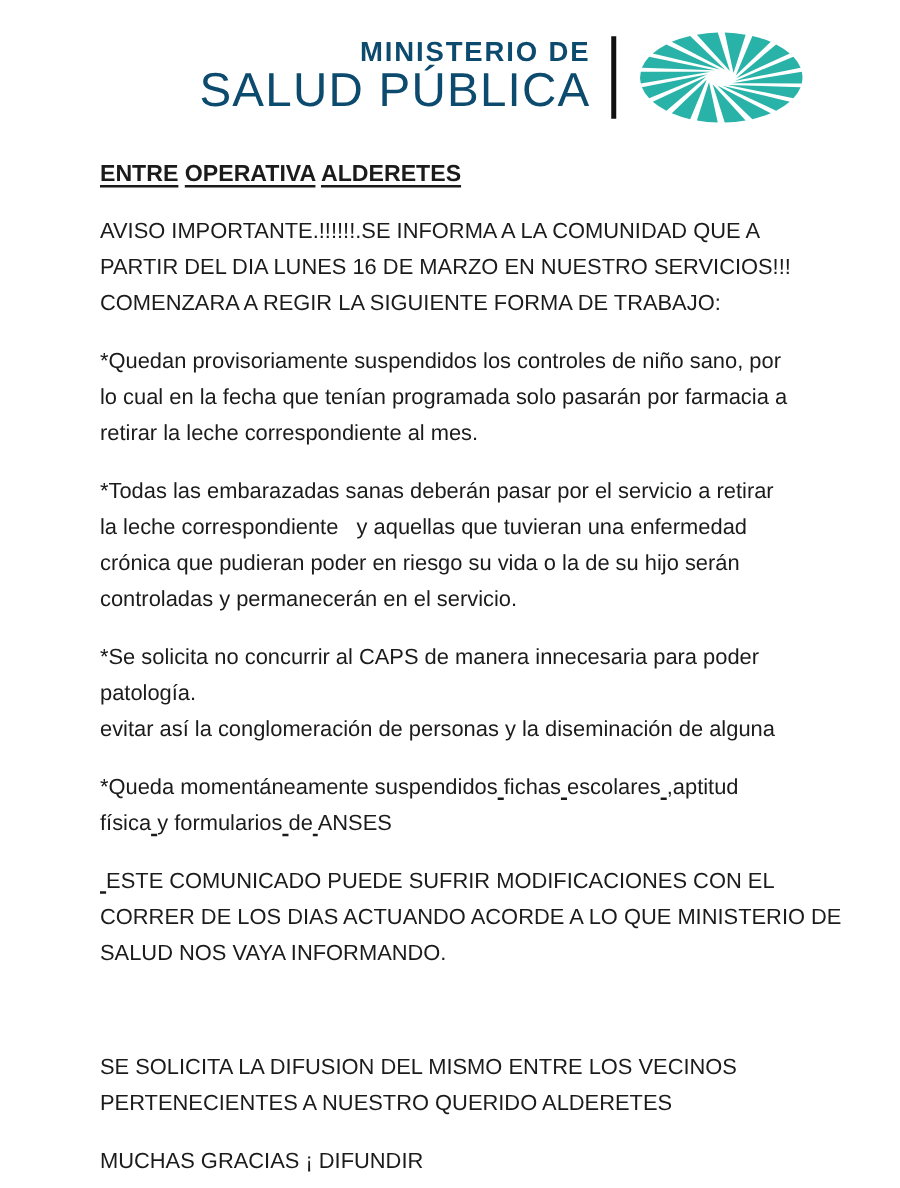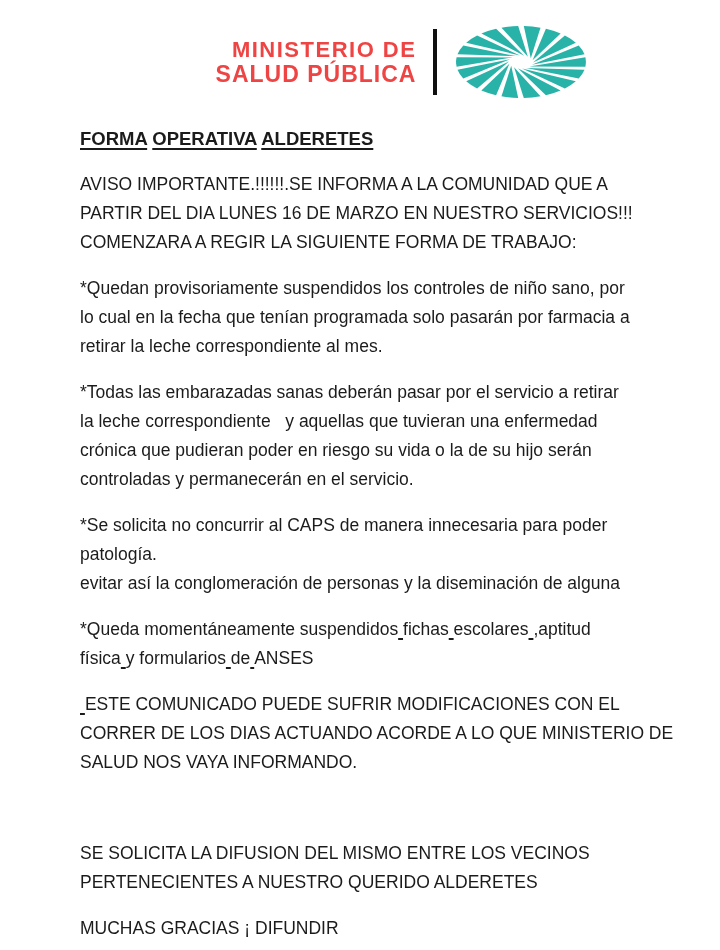--- a/index.html
+++ b/index.html
@@ -15,31 +15,31 @@
   .header {
     display: flex;
     align-items: center;
     justify-content: center;
     gap: 17px;
     padding-top: 24px;
     position: relative;
     left: 42px;
     height: 76px;
   }
-  .wordmark { text-align: right; color: #ef4444; }
+  .wordmark { text-align: right; color: #0c4a6e; }
   .wordmark .l1 {
     font-size: 22px;
     font-weight: 700;
     letter-spacing: 1.5px;
     line-height: 1.12;
     white-space: nowrap;
   }
   .wordmark .l2 {
-    font-size: 23px;
-    font-weight: 700;
+    font-size: 38px;
+    font-weight: 400;
     letter-spacing: 1px;
     line-height: 1.05;
     white-space: nowrap;
   }
   .divider { width: 4px; height: 66px; background: #101010; }
   .logo svg { display: block; }
   
   .doc {
     margin: 24px 0 0 80px;
     width: 575px;
@@ -81,21 +81,21 @@
         <path d="M76.8,34.3 L69.8,2.0 A65,36 0 0 1 86.5,3.7 Z" fill="#29b2a8"></path>
         <path d="M78.6,36.3 L91.9,4.7 A65,36 0 0 1 106.6,9.4 Z" fill="#29b2a8"></path>
         <path d="M79.0,38.6 L110.9,11.5 A65,36 0 0 1 121.8,18.7 Z" fill="#29b2a8"></path>
         <path d="M77.9,40.7 L124.7,21.4 A65,36 0 0 1 130.5,30.2 Z" fill="#29b2a8"></path>
       </svg>
   </div>
 </header>
 
 <main class="doc">
   <div class="para title">
-      <div class="line"><span class="u">FORMA</span><span> </span><span class="u">OPERATIVA</span><span> </span><span class="u">ALDERETES</span></div>
+      <div class="line"><span class="u">ENTRE</span><span> </span><span class="u">OPERATIVA</span><span> </span><span class="u">ALDERETES</span></div>
     </div>
 
   <div class="para">
       <div class="line"><span>AVISO IMPORTANTE.!!!!!!.SE INFORMA A LA COMUNIDAD QUE A</span></div>
       <div class="line"><span>PARTIR DEL DIA LUNES 16 DE MARZO EN NUESTRO SERVICIOS!!!</span></div>
       <div class="line"><span>COMENZARA A REGIR LA SIGUIENTE FORMA DE TRABAJO:</span></div>
     </div>
 
   <div class="para">
       <div class="line"><span>*Quedan provisoriamente suspendidos los controles de niño sano, por</span></div>

